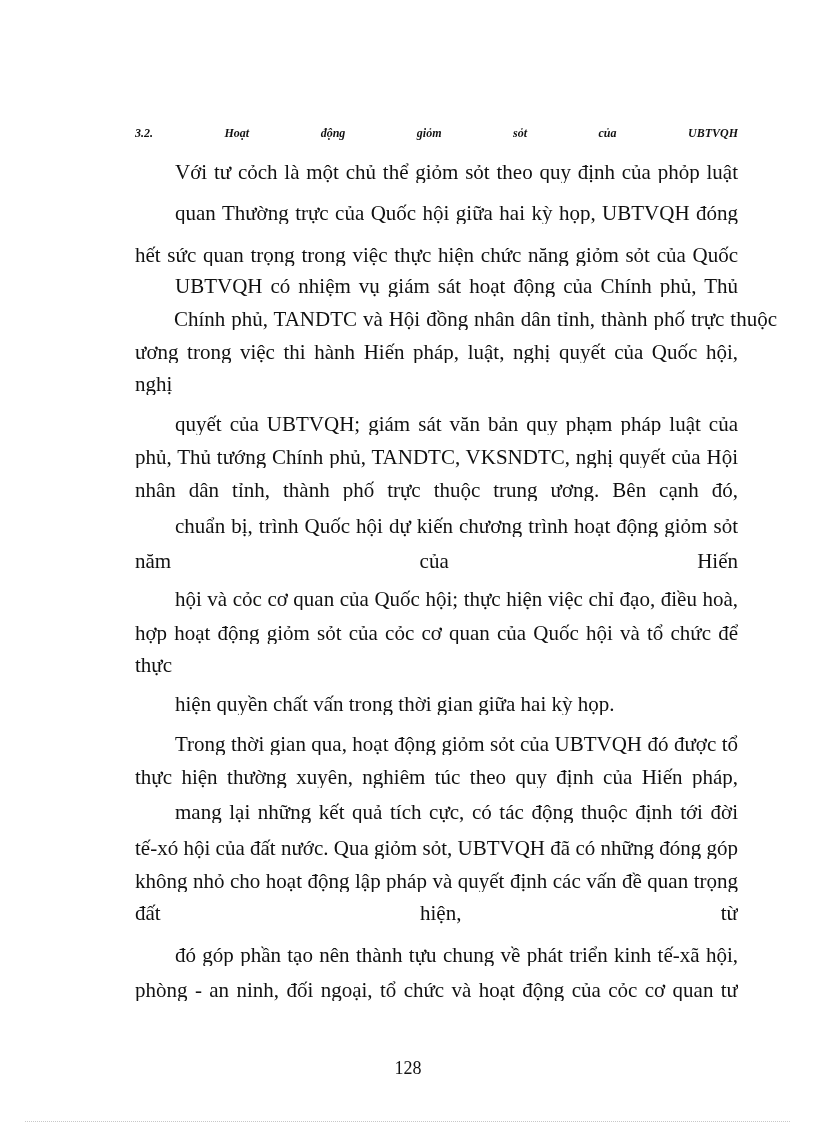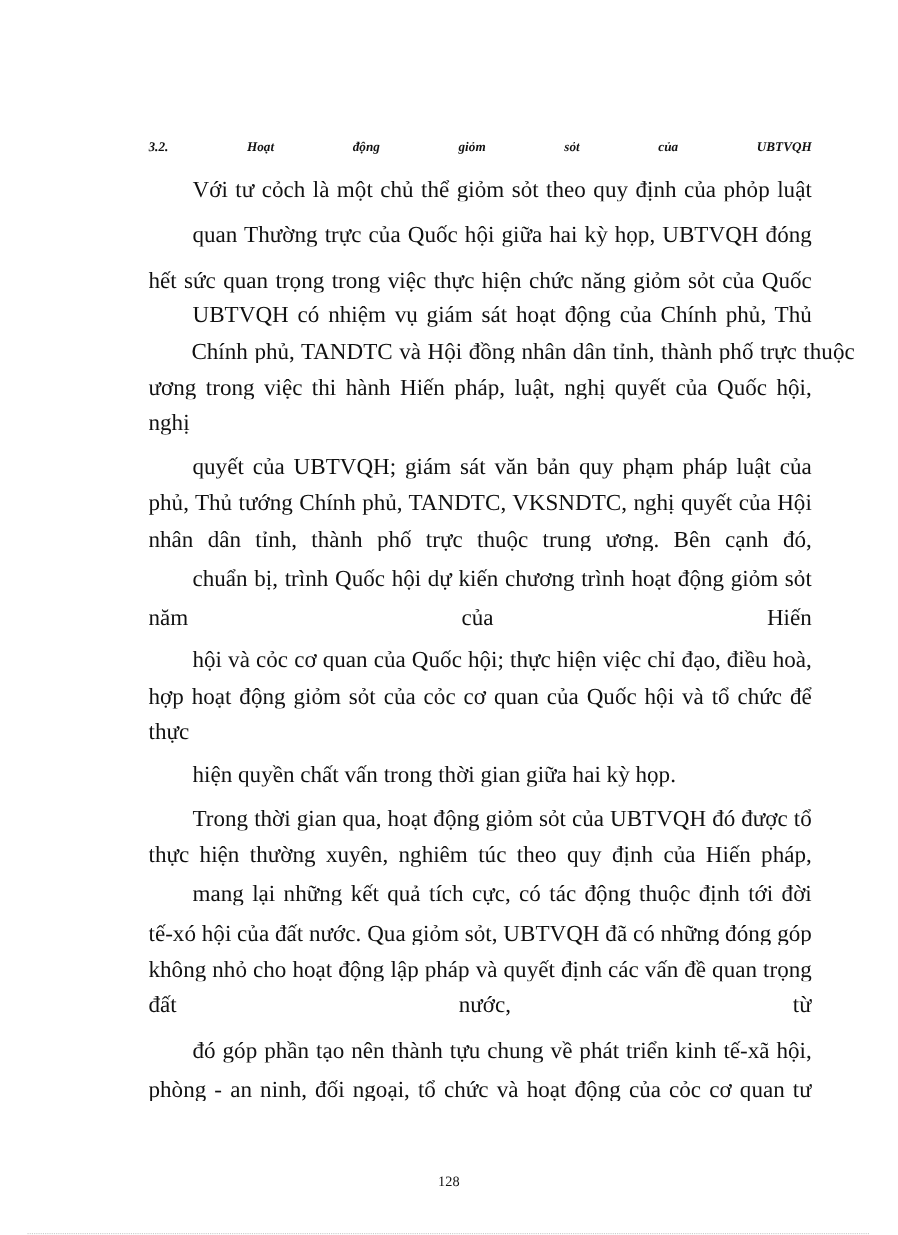--- a/index.html
+++ b/index.html
@@ -5,21 +5,21 @@
   html, body { margin: 0; padding: 0; background: #ffffff; }
   body { width: 816px; height: 1123px; position: relative; overflow: hidden;
          font-family: "Liberation Serif", "DejaVu Serif", serif; color: #111; }
   .page { position: absolute; left: 0; top: 0; width: 816px; height: 1123px; }
   .line { position: absolute; left: 135px; width: 603px; font-size: 21px; line-height: 22px;
           white-space: nowrap; text-align: justify; text-align-last: justify; }
   .line.indent { left: 175px; width: 563px; }
   .line.last { text-align-last: left; }
   .heading { font-weight: bold; font-style: italic; font-size: 12px; }
   .pageno { position: absolute; left: 0; width: 816px; top: 1058px; text-align: center;
-            font-size: 13px; font-family: "Liberation Serif", serif; margin-top: 8px; }
+            font-size: 18px; font-family: "Liberation Serif", serif; }
   .dots { position: absolute; left: 25px; width: 765px; top: 1121px; height: 0;
           border-top: 1px dotted #c8c8c8; }
 </style>
 </head>
 <body>
 
 <div class="page">
   <div class="line heading" style="top: 122px; white-space: normal; height: 22px; overflow: hidden;">3.2.  Hoạt  động  giỏm  sỏt  của  UBTVQH</div>
   <div id="body-lines">
       <div class="line indent" style="top: 161px; white-space: normal; height: 22px; overflow: hidden;">Với tư cỏch là một chủ thể giỏm sỏt theo quy định của phỏp luật và là cơ</div>
@@ -36,19 +36,19 @@
       <div class="line" style="top: 550px; white-space: normal; height: 22px; overflow: hidden;">năm của Hiến</div>
       <div class="line indent" style="top: 588px; white-space: normal; height: 22px; overflow: hidden;">hội và cỏc cơ quan của Quốc hội; thực hiện việc chỉ đạo, điều hoà, phối</div>
       <div class="line" style="top: 622px; white-space: normal; height: 22px; overflow: hidden;">hợp hoạt động giỏm sỏt của cỏc cơ quan của Quốc hội và tổ chức để ĐBQH</div>
       <div class="line last" style="top: 654px; white-space: normal; height: 22px; overflow: hidden;">thực</div>
       <div class="line indent last" style="top: 693px; white-space: normal; height: 22px; overflow: hidden;">hiện quyền chất vấn trong thời gian giữa hai kỳ họp.</div>
       <div class="line indent" style="top: 733px; white-space: normal; height: 22px; overflow: hidden;">Trong thời gian qua, hoạt động giỏm sỏt của UBTVQH đó được tổ chức</div>
       <div class="line" style="top: 766px; white-space: normal; height: 22px; overflow: hidden;">thực hiện thường xuyên, nghiêm túc theo quy định của Hiến pháp, pháp luật,</div>
       <div class="line indent" style="top: 801px; white-space: normal; height: 22px; overflow: hidden;">mang lại những kết quả tích cực, có tác động thuộc định tới đời sống kinh</div>
       <div class="line" style="top: 837px; white-space: normal; height: 22px; overflow: hidden;">tế-xó hội của đất nước. Qua giỏm sỏt, UBTVQH đã có những đóng góp</div>
       <div class="line" style="top: 870px; white-space: normal; height: 22px; overflow: hidden;">không nhỏ cho hoạt động lập pháp và quyết định các vấn đề quan trọng của</div>
-      <div class="line" style="top: 902px; white-space: normal; height: 22px; overflow: hidden;">đất nước, từ</div>
+      <div class="line" style="top: 902px; white-space: normal; height: 22px; overflow: hidden;">đất hiện, từ</div>
       <div class="line indent" style="top: 944px; white-space: normal; height: 22px; overflow: hidden;">đó góp phần tạo nên thành tựu chung về phát triển kinh tế-xã hội, quốc</div>
       <div class="line last" style="top: 979px; white-space: normal; height: 22px; overflow: hidden;">phòng - an ninh, đối ngoại, tổ chức và hoạt động của cỏc cơ quan tư phỏp,</div>
     </div>
   <div class="pageno">128</div>
   <div class="dots"></div>
 </div>
 
 </body></html>

